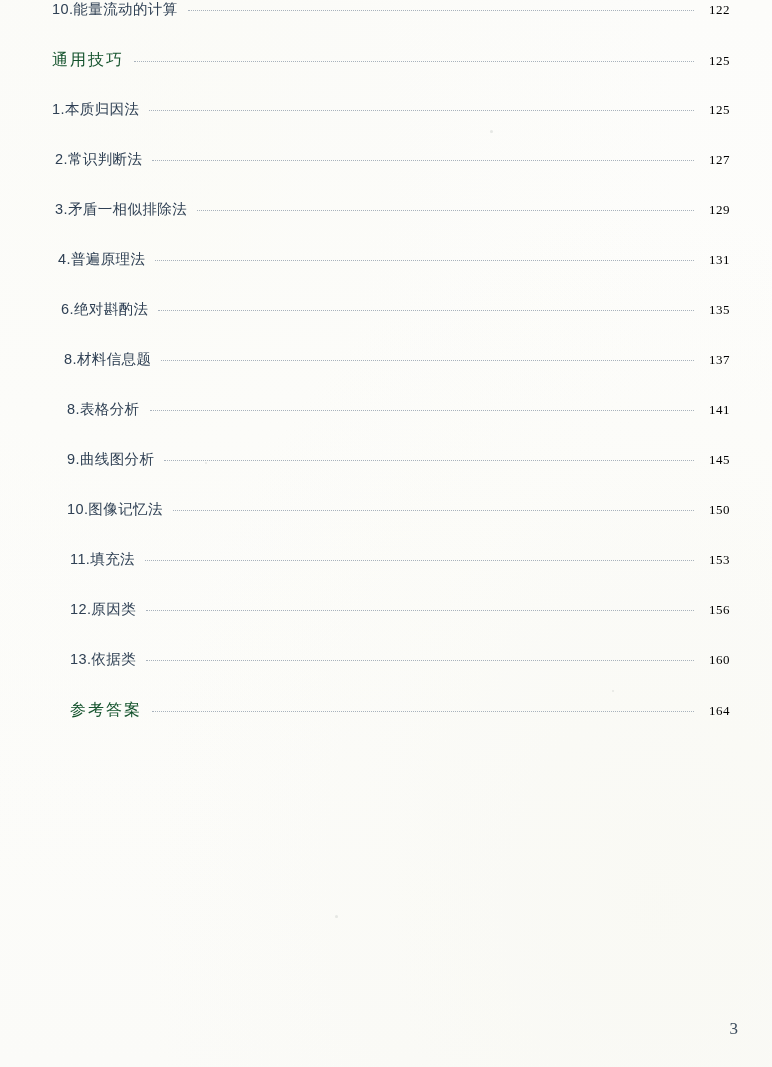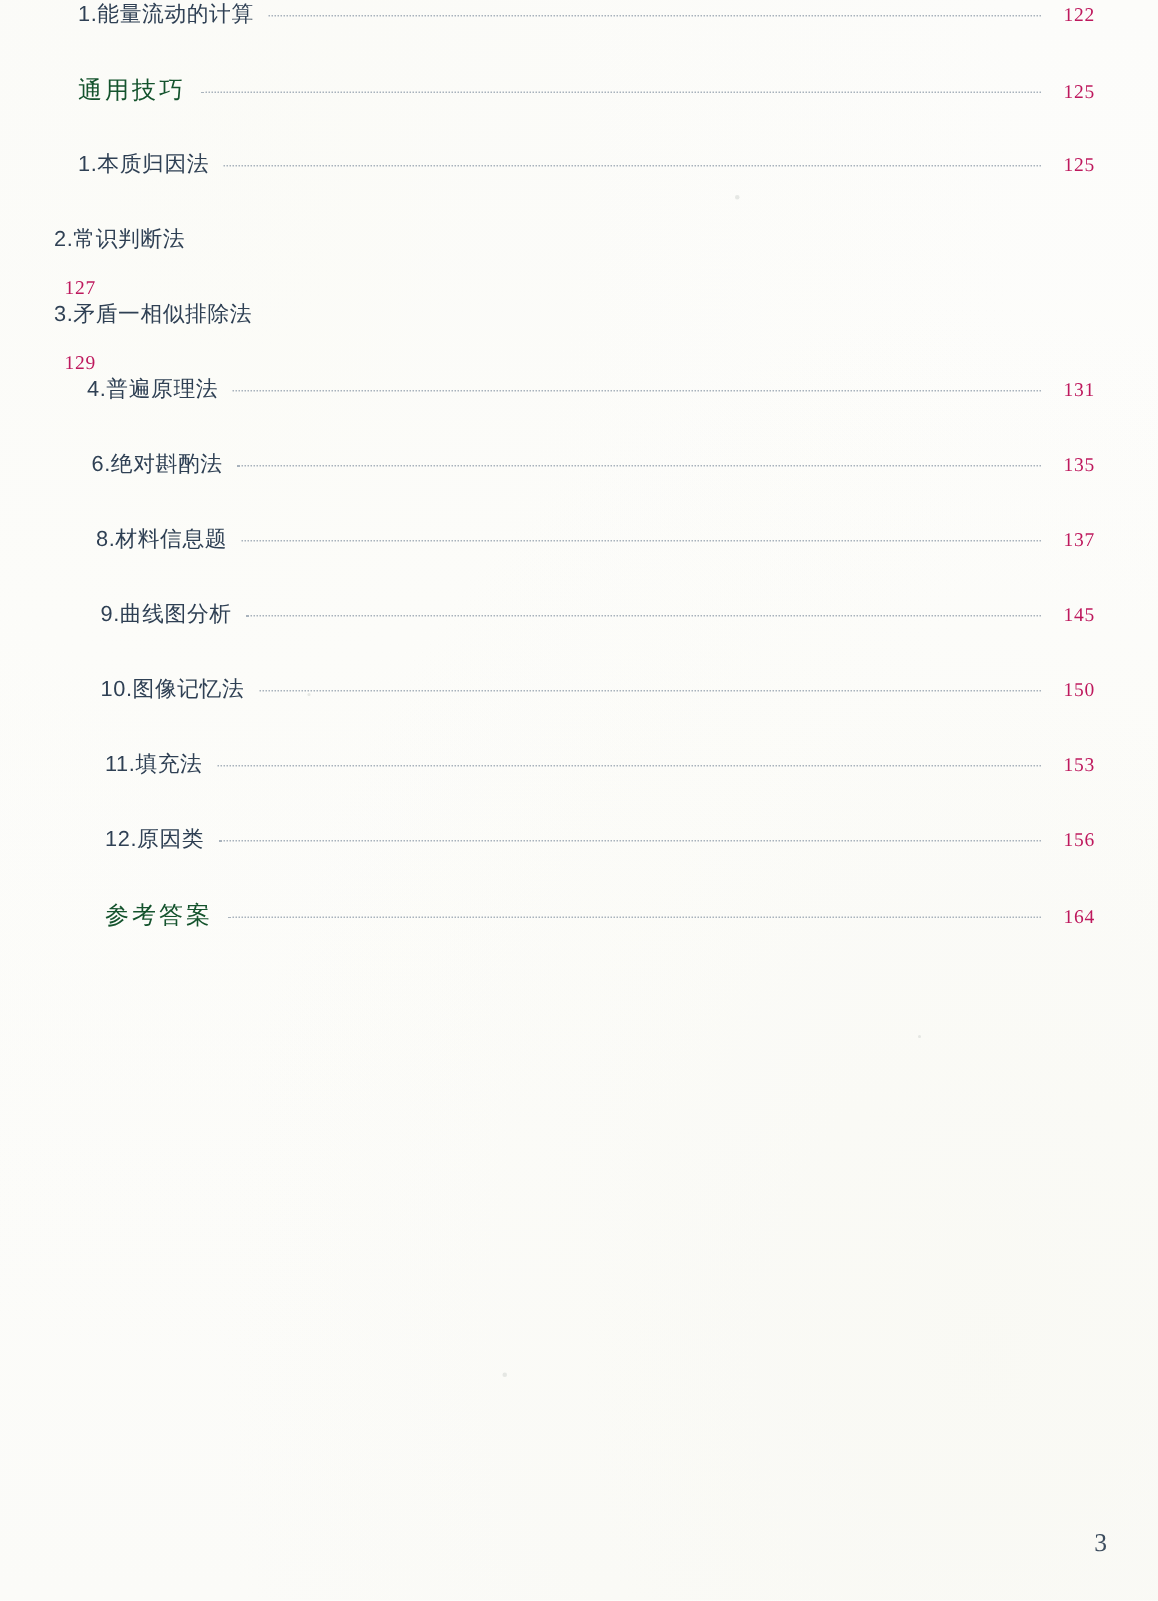--- a/index.html
+++ b/index.html
@@ -56,29 +56,29 @@
     margin: 0 8px 0 10px;
     position: relative;
     height: 1px;
     transform: translateY(-3px);
     border-bottom: 1.5px dotted #9aa6b2;
     opacity: 0.85;
   }
   .toc-page {
     flex: 0 0 auto;
     font-size: 13px;
-    color: #be185d;
+    color: #000000;
     letter-spacing: 0.5px;
     min-width: 28px;
     text-align: right;
     font-family: "Liberation Serif", serif;
   }
   
   .ind-0 { padding-left: 52px; }
-  .ind-1 { padding-left: 26px; flex-direction: column; }
+  .ind-1 { padding-left: 55px; }
   .ind-2 { padding-left: 58px; }
   .ind-3 { padding-left: 61px; }
   .ind-4 { padding-left: 64px; }
   .ind-5 { padding-left: 67px; }
   .ind-6 { padding-left: 70px; }
 
   .page-number {
     position: absolute;
     right: 34px;
     bottom: 28px;
@@ -94,21 +94,21 @@
     pointer-events: none;
   }
 </style>
 </head>
 <body>
 
 <div class="paper-tint"></div>
 
 <div class="toc" id="toc-container">
     <div class="toc-row ind-0">
-      <span class="toc-title">1.能量流动的计算</span>
+      <span class="toc-title">10.能量流动的计算</span>
       <span class="toc-leader"></span>
       <span class="toc-page">122</span>
     </div>
     <div class="toc-row ind-0 section">
       <span class="toc-title">通用技巧</span>
       <span class="toc-leader"></span>
       <span class="toc-page">125</span>
     </div>
     <div class="toc-row ind-0">
       <span class="toc-title">1.本质归因法</span>
@@ -134,39 +134,49 @@
       <span class="toc-title">6.绝对斟酌法</span>
       <span class="toc-leader"></span>
       <span class="toc-page">135</span>
     </div>
     <div class="toc-row ind-4">
       <span class="toc-title">8.材料信息题</span>
       <span class="toc-leader"></span>
       <span class="toc-page">137</span>
     </div>
     <div class="toc-row ind-5">
+      <span class="toc-title">8.表格分析</span>
+      <span class="toc-leader"></span>
+      <span class="toc-page">141</span>
+    </div>
+    <div class="toc-row ind-5">
       <span class="toc-title">9.曲线图分析</span>
       <span class="toc-leader"></span>
       <span class="toc-page">145</span>
     </div>
     <div class="toc-row ind-5">
       <span class="toc-title">10.图像记忆法</span>
       <span class="toc-leader"></span>
       <span class="toc-page">150</span>
     </div>
     <div class="toc-row ind-6">
       <span class="toc-title">11.填充法</span>
       <span class="toc-leader"></span>
       <span class="toc-page">153</span>
     </div>
     <div class="toc-row ind-6">
       <span class="toc-title">12.原因类</span>
       <span class="toc-leader"></span>
       <span class="toc-page">156</span>
     </div>
+    <div class="toc-row ind-6">
+      <span class="toc-title">13.依据类</span>
+      <span class="toc-leader"></span>
+      <span class="toc-page">160</span>
+    </div>
     <div class="toc-row ind-6 section">
       <span class="toc-title">参考答案</span>
       <span class="toc-leader"></span>
       <span class="toc-page">164</span>
     </div>
   </div>
 
 <div class="page-number">3</div>
 
 <div class="speck" style="left:490px; top:130px; width:3px; height:3px;"></div>

